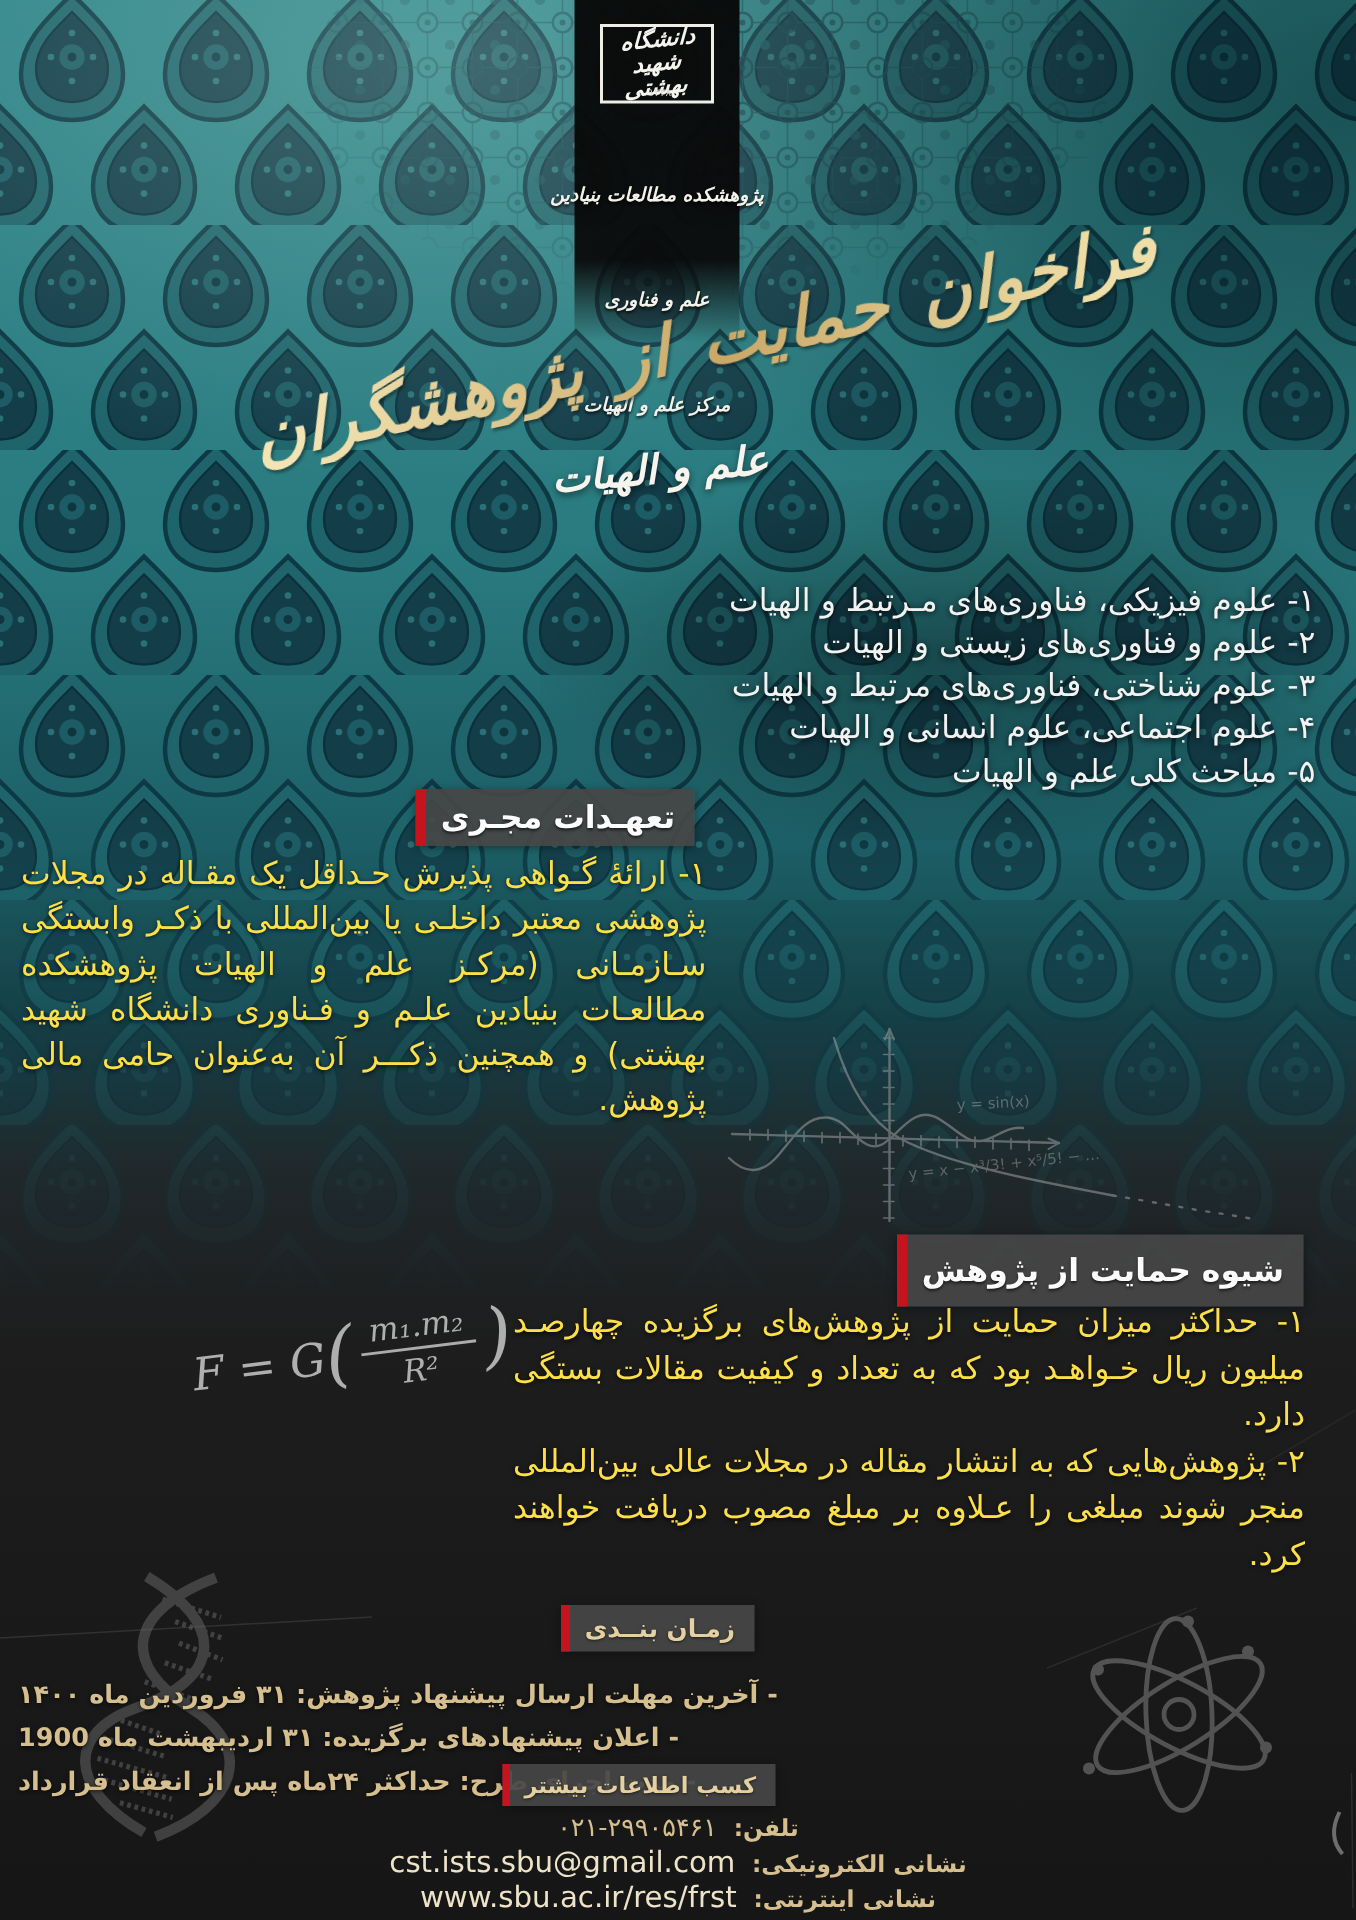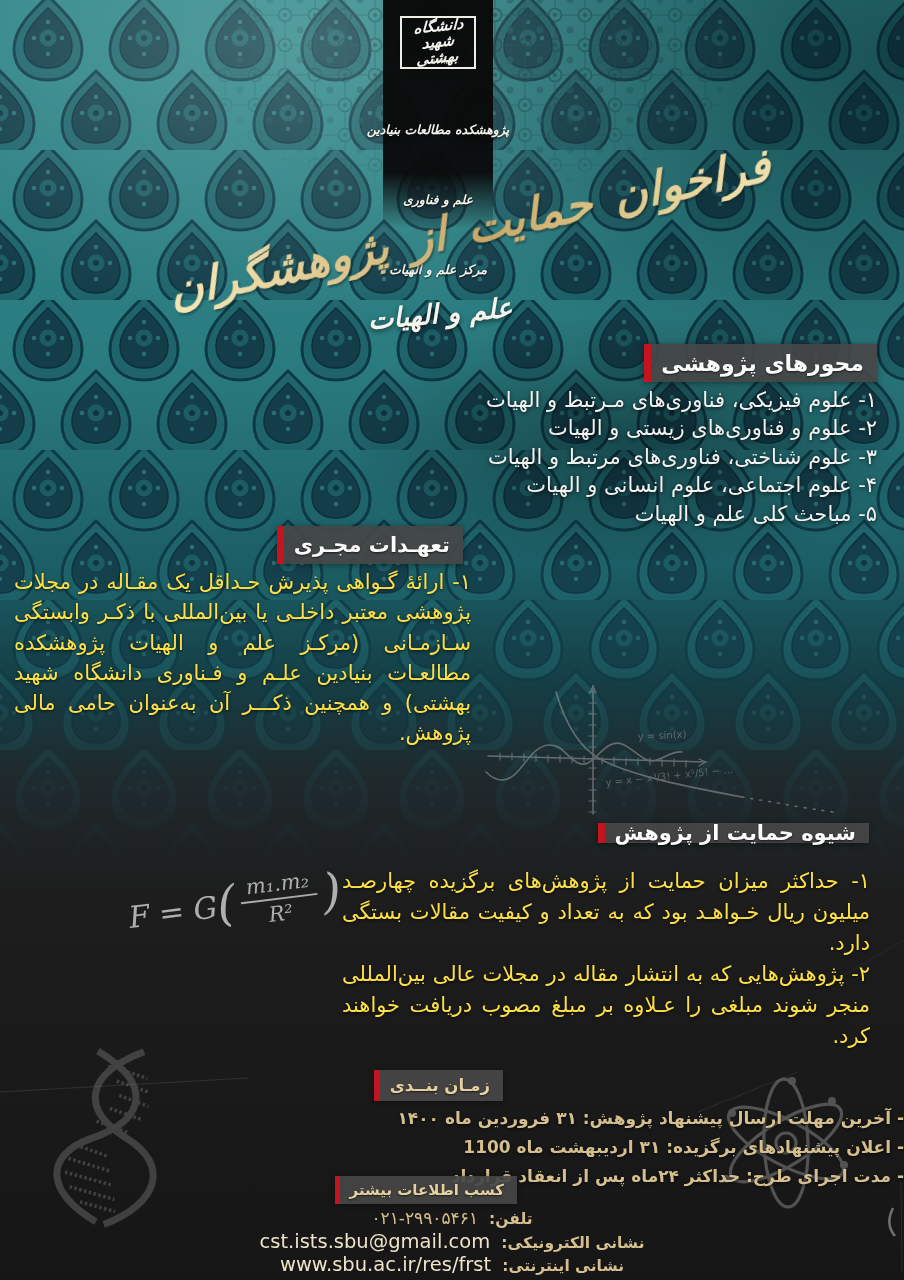--- a/index.html
+++ b/index.html
@@ -49,42 +49,42 @@
   
   .sec-h{
     position:absolute;display:flex;align-items:center;justify-content:center;direction:rtl;
     background:rgba(70,70,70,.92);border-left:7px solid #c4141f;
     color:#fcfcfc;font-weight:bold;padding:0 13px 0 10px;
     box-shadow:0 1px 6px rgba(0,0,0,.4);text-shadow:0 1px 2px rgba(0,0,0,.6);
     white-space:nowrap;box-sizing:border-box;
   }
   .h-axes{right:27px;top:344px;height:38px;font-size:22px;}
   .h-oblig{right:441px;top:526px;height:38px;font-size:21px;}
-  .h-support{right:35px;top:823px;height:20px;font-size:21px;}
+  .h-support{right:35px;top:823px;height:48px;font-size:21px;}
   .h-time{right:401px;top:1070px;height:31px;font-size:16.5px;color:#e4d0a0;border-left-width:6px;}
   .h-info{right:387px;top:1176px;height:28px;font-size:15px;color:#e4d0a0;border-left-width:5px;}
 
   
   .axes-list{
     position:absolute;right:27px;top:386px;width:470px;direction:rtl;text-align:right;
     color:#f2f2f2;font-size:21px;line-height:28.4px;list-style:none;margin:0;padding:0;
     text-shadow:0 1px 4px rgba(0,0,0,.8);
   }
   .body-text{
     position:absolute;direction:rtl;color:#fde047;font-size:21px;
     text-shadow:0 1px 3px rgba(0,0,0,.7);
   }
   .body-text p{margin:0;text-align:justify;}
   .oblig-body{right:433px;top:567px;width:457px;line-height:30.3px;}
   .support-body{right:34px;top:866px;width:528px;line-height:31px;}
 
   .timeline-list{
-    position:absolute;left:0;right:0;top:1104px;text-align:right;direction:rtl;
+    position:absolute;left:0;right:0;top:1104px;text-align:left;direction:rtl;
     color:#d5bf8e;font-weight:bold;font-size:17px;line-height:29px;
-    text-shadow:0 1px 3px rgba(0,0,0,.7);margin:0;padding:0;list-style:none;
+    text-shadow:0 1px 3px rgba(0,0,0,.7);margin:12px;padding:0;list-style:none;
   }
 
   .contact-lines{position:absolute;left:0;right:0;top:1208px;text-align:center;direction:rtl;}
   .c-row{line-height:21.5px;}
   .c-label{font-size:15.5px;font-weight:bold;color:#d5bf8e;margin-left:6px;}
   .c-val-fa{font-size:17px;font-weight:normal;color:#d5bf8e;direction:ltr;display:inline-block;}
   .c-val-latin{font-size:19.5px;color:#ece3c8;direction:ltr;display:inline-block;}
 
   
   .chalk-formula{
@@ -239,21 +239,20 @@
     <div class="org-lines">
       <span>پژوهشکده مطالعات بنیادین</span>
       <span>علم و فناوری</span>
       <span>مرکز علم و الهیات</span>
     </div>
   </div>
 
   <h1 class="main-title">فراخوان حمایت از پژوهشگران</h1>
   <div class="subtitle">علم و الهیات</div>
 
-  <div class="sec-h h-axes">محورهای پژوهشی</div>
   <ul class="axes-list">
     <li>۱- علوم فیزیکی، فناوری‌های مـرتبط و الهیات</li>
     <li>۲- علوم و فناوری‌های زیستی و الهیات</li>
     <li>۳- علوم شناختی، فناوری‌های مرتبط و الهیات</li>
     <li>۴- علوم اجتماعی، علوم انسانی و الهیات</li>
     <li>۵- مباحث کلی علم و الهیات</li>
   </ul>
 
   <div class="sec-h h-oblig">تعهـدات مجـری</div>
   <div class="body-text oblig-body">
@@ -262,21 +261,21 @@
 
   <div class="sec-h h-support">شیوه حمایت از پژوهش</div>
   <div class="body-text support-body">
     <p>۱- حداکثر میزان حمایت از پژوهش‌های برگزیده چهارصـد میلیون ریال خـواهـد بود که به تعداد و کیفیت مقالات بستگی دارد.</p>
     <p>۲- پژوهش‌هایی که به انتشار مقاله در مجلات عالی بین‌المللی منجر شوند مبلغی را عـلاوه بر مبلغ مصوب دریافت خواهند کرد.</p>
   </div>
 
   <div class="sec-h h-time">زمـان بنــدی</div>
   <ul class="timeline-list">
     <li>- آخرین مهلت ارسال پیشنهاد پژوهش: ۳۱ فروردین ماه ۱۴۰۰</li>
-    <li>- اعلان پیشنهادهای برگزیده: ۳۱ اردیبهشت ماه 1100</li>
+    <li>- اعلان پیشنهادهای برگزیده: ۳۱ اردیبهشت ماه 1900</li>
     <li>- مدت اجرای طرح: حداکثر ۲۴ماه پس از انعقاد قرارداد</li>
   </ul>
 
   <div class="sec-h h-info">کسب اطلاعات بیشتر</div>
   <div class="contact-lines">
     <div class="c-row">
       <span class="c-label">تلفن:</span>
       <span class="c-val-fa" dir="ltr">۰۲۱-۲۹۹۰۵۴۶۱</span>
     </div>
     <div class="c-row">

